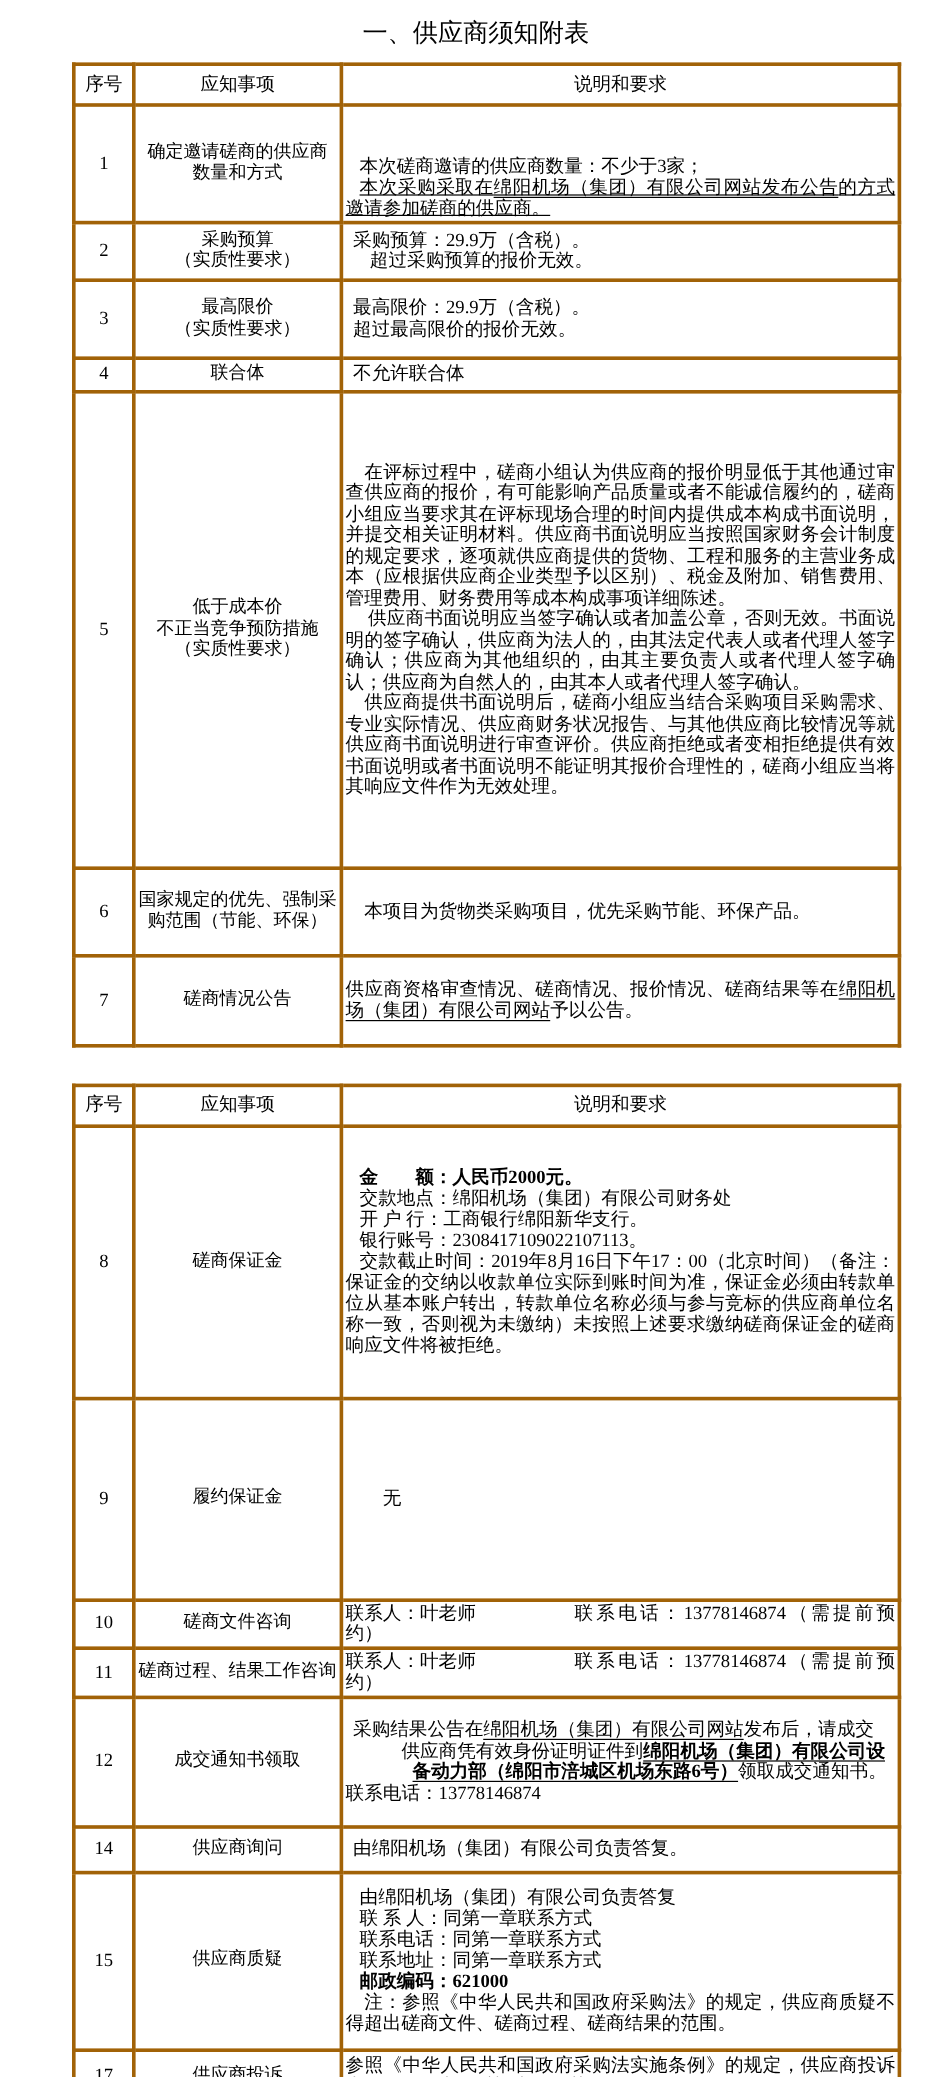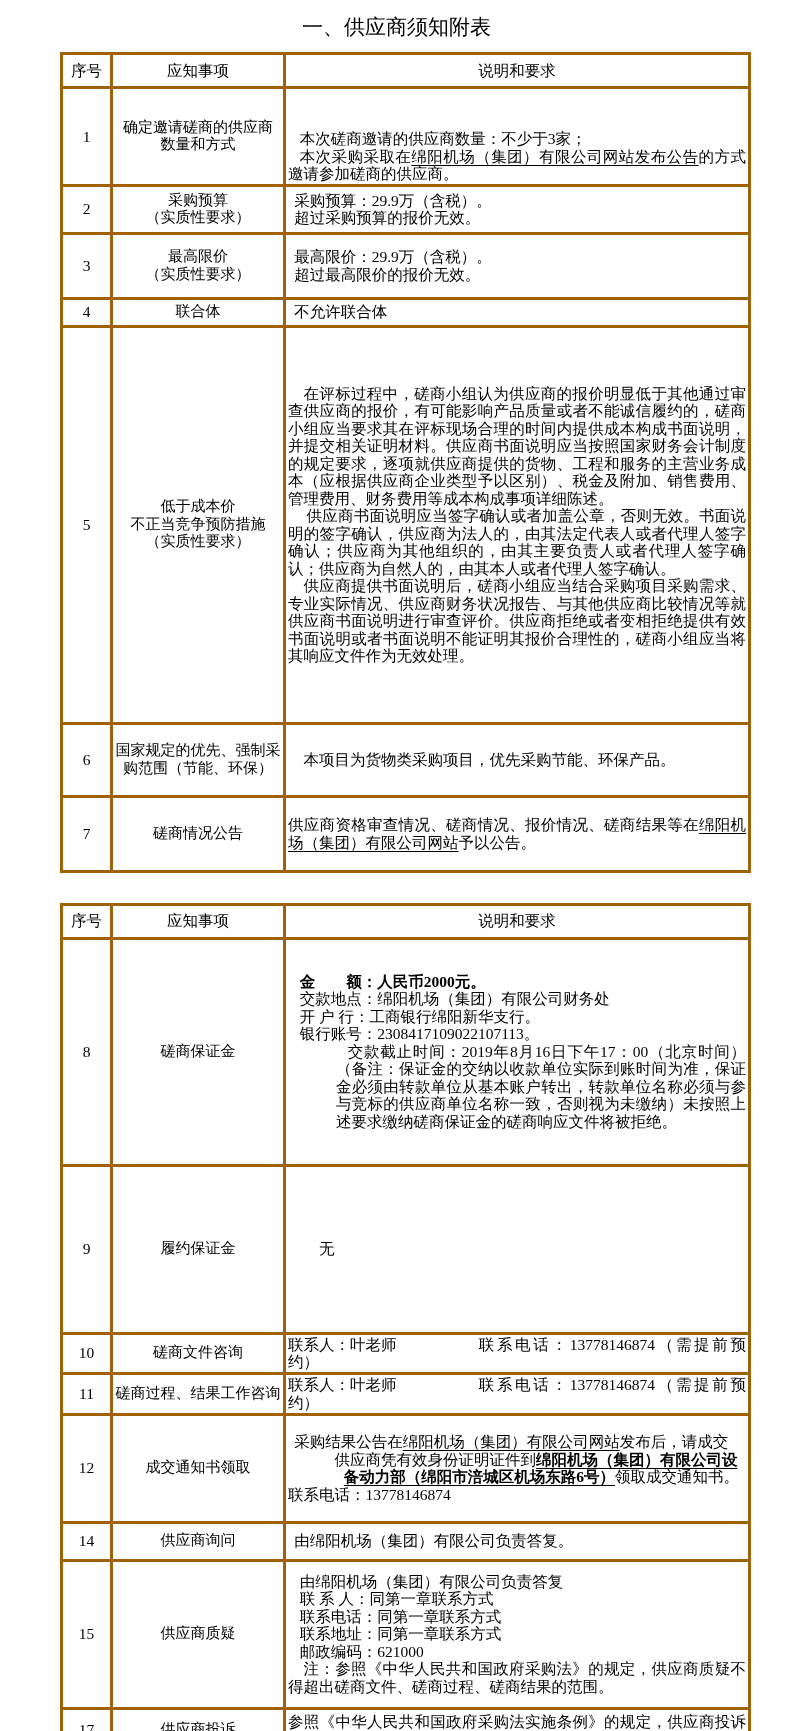--- a/index.html
+++ b/index.html
@@ -52,30 +52,30 @@
         <th class="hdr">说明和要求</th>
       </tr>
     </thead>
   <tbody>
       <tr style="height: 69px;">
         <td class="c-num">1</td>
         <td class="c-item">确定邀请磋商的供应商
 数量和方式</td>
         <td class="c-content">
           <p class="para" style="text-indent: 0.75em; margin-top: 40px;"><span class="">本次磋商邀请的供应商数量：不少于3家；</span></p>
-          <p class="para" style="text-indent: 0.75em;"><span class="">本次采购采取在</span><span class="u ">绵阳机场（集团）有限公司网站发布公告</span><span class="">的方式邀请参加磋商的供应商。</span></p>
+          <p class="para" style="text-indent: 0.75em; text-decoration: underline;"><span class="">本次采购采取在</span><span class="u ">绵阳机场（集团）有限公司网站发布公告</span><span class="">的方式邀请参加磋商的供应商。</span></p>
         </td>
       </tr>
       <tr style="height: 48px;">
         <td class="c-num">2</td>
         <td class="c-item">采购预算
 （实质性要求）</td>
         <td class="c-content">
           <p class="para" style="text-indent: 0.4em;"><span class="">采购预算：29.9万（含税）。</span></p>
-          <p class="para" style="text-indent: 0.4em;"><span class="">超过采购预算的报价无效。</span></p>
+          <p class="para" style="text-indent: 0.4em; margin-left: 14px;"><span class="">超过采购预算的报价无效。</span></p>
         </td>
       </tr>
       <tr style="height: 65px;">
         <td class="c-num">3</td>
         <td class="c-item">最高限价
 （实质性要求）</td>
         <td class="c-content">
           <p class="para" style="text-indent: 0.4em;"><span class="">最高限价：29.9万（含税）。</span></p>
           <p class="para" style="text-indent: 0.4em;"><span class="">超过最高限价的报价无效。</span></p>
         </td>
@@ -131,21 +131,21 @@
     </thead>
   <tbody>
       <tr style="height: 227px;">
         <td class="c-num">8</td>
         <td class="c-item">磋商保证金</td>
         <td class="c-content">
           <p class="para" style="text-indent: 0.75em; font-weight: bold;"><span class="">金　　额：人民币2000元。</span></p>
           <p class="para" style="text-indent: 0.75em;"><span class="">交款地点：绵阳机场（集团）有限公司财务处</span></p>
           <p class="para" style="text-indent: 0.75em;"><span class="">开 户 行：工商银行绵阳新华支行。</span></p>
           <p class="para" style="text-indent: 0.75em;"><span class="">银行账号：2308417109022107113。</span></p>
-          <p class="para" style="text-indent: 0.75em; margin-left: 48px;"><span class="">交款截止时间：2019年8月16日下午17：00（北京时间）（备注：保证金的交纳以收款单位实际到账时间为准，保证金必须由转款单位从基本账户转出，转款单位名称必须与参与竞标的供应商单位名称一致，否则视为未缴纳）未按照上述要求缴纳磋商保证金的磋商响应文件将被拒绝。</span></p>
+          <p class="para" style="text-indent: 0.75em;"><span class="">交款截止时间：2019年8月16日下午17：00（北京时间）（备注：保证金的交纳以收款单位实际到账时间为准，保证金必须由转款单位从基本账户转出，转款单位名称必须与参与竞标的供应商单位名称一致，否则视为未缴纳）未按照上述要求缴纳磋商保证金的磋商响应文件将被拒绝。</span></p>
         </td>
       </tr>
       <tr style="height: 168px;">
         <td class="c-num">9</td>
         <td class="c-item">履约保证金</td>
         <td class="c-content">
           <p class="para" style="text-indent: 2em;"><span class="">无</span></p>
         </td>
       </tr>
       <tr style="height: 39px;">
@@ -180,21 +180,21 @@
         </td>
       </tr>
       <tr style="height: 148px;">
         <td class="c-num">15</td>
         <td class="c-item">供应商质疑</td>
         <td class="c-content">
           <p class="para" style="text-indent: 0.75em;"><span class="">由绵阳机场（集团）有限公司负责答复</span></p>
           <p class="para" style="text-indent: 0.75em;"><span class="">联 系 人：同第一章联系方式</span></p>
           <p class="para" style="text-indent: 0.75em;"><span class="">联系电话：同第一章联系方式</span></p>
           <p class="para" style="text-indent: 0.75em;"><span class="">联系地址：同第一章联系方式</span></p>
-          <p class="para" style="text-indent: 0.75em;"><span class="">邮政编码：621000</span></p>
+          <p class="para" style="text-indent: 0.75em; font-weight: bold;"><span class="">邮政编码：621000</span></p>
           <p class="para" style="text-indent: 1em;"><span class="">注：参照《中华人民共和国政府采购法》的规定，供应商质疑不得超出磋商文件、磋商过程、磋商结果的范围。</span></p>
         </td>
       </tr>
       <tr style="height: 44px;">
         <td class="c-num">17</td>
         <td class="c-item">供应商投诉</td>
         <td class="c-content">
           <p class="para"><span class="">参照《中华人民共和国政府采购法实施条例》的规定，供应商投诉事项不得超出已质疑事项的范围。</span></p>
         </td>
       </tr>

